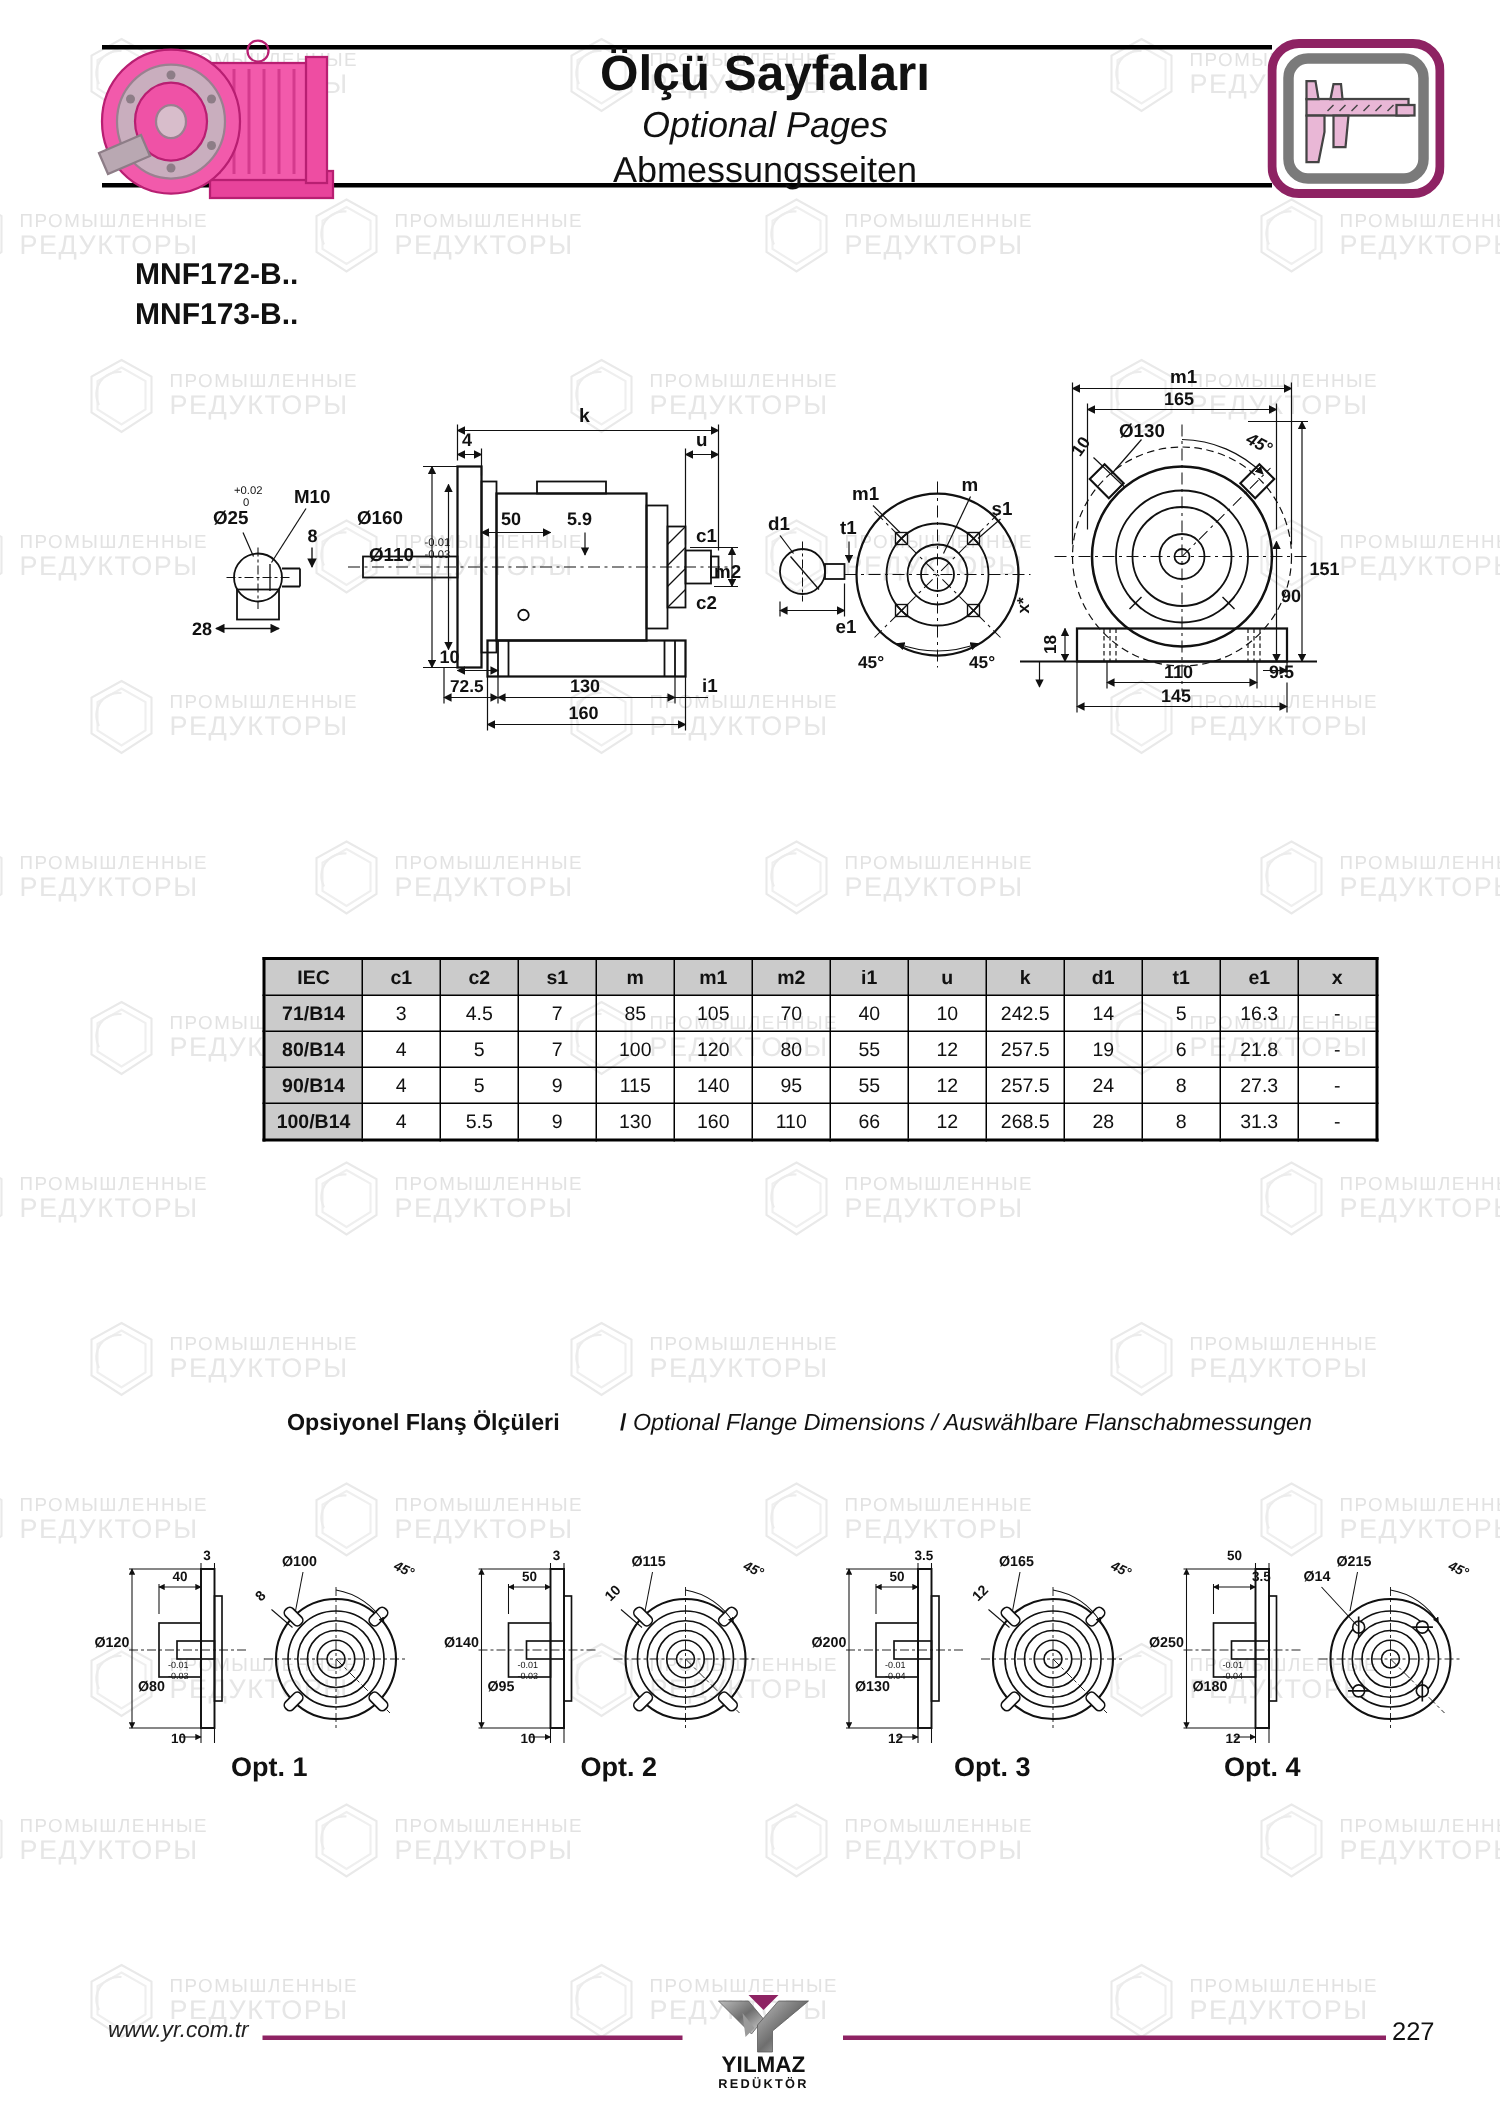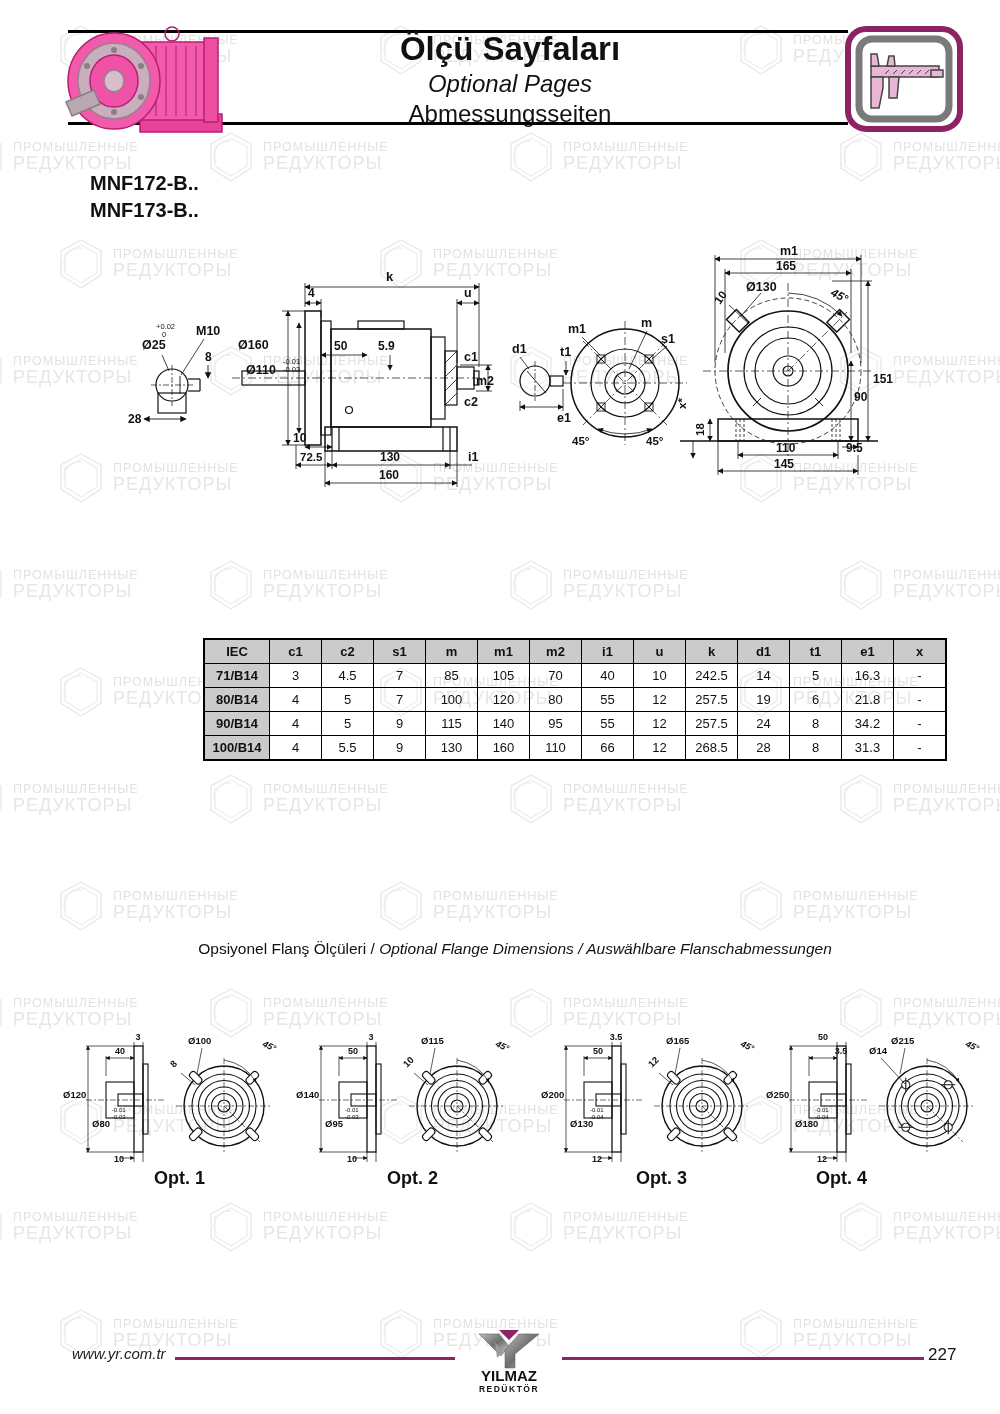--- a/index.html
+++ b/index.html
@@ -23,24 +23,24 @@
   .models{position:absolute;left:90px;top:170px;font-size:20px;font-weight:bold;line-height:1.35;}
   
   .cal-box{position:absolute;left:845px;top:26px;}
   
   table.dim{border-collapse:collapse;position:absolute;left:175px;top:638px;z-index:1;}
   table.dim th,table.dim td{border:1px solid #000;text-align:center;vertical-align:middle;
       font-size:13px;height:23px;padding:0 2px;background:transparent;}
   table.dim thead th{background:#cbcbcb;font-weight:bold;width:47px;}
   table.dim thead th:first-child{width:60px;}
   table.dim td.rowhead{background:#cbcbcb;font-weight:bold;}
-  table.dim{border:2px solid #000;margin-left:28px;}
+  table.dim{border:2px solid #000;}
   
   .opt-heading{position:absolute;left:0;top:940px;width:1030px;text-align:center;font-size:15.5px;}
-  .opt-heading .b{font-weight:normal;}
+  .opt-heading .b{font-weight:bold;margin-left:36px;}
   .opt-heading .i{font-style:italic;}
   .opt{position:absolute;top:1032px;width:235px;height:155px;}
   .opt-label{position:absolute;top:1168px;width:235px;text-align:center;font-size:18px;font-weight:bold;}
   
   .footnote{position:absolute;left:75px;top:1312px;font-size:12.5px;white-space:nowrap;}
   .footnote .b{font-weight:bold;}
   .footnote .i{font-style:italic;}
   .footer-url{position:absolute;left:72px;top:1345px;font-size:15px;font-style:italic;color:#222;}
   .footer-line{position:absolute;top:1357px;height:2.5px;background:#8e2363;}
   .footer-page{position:absolute;left:928px;top:1345px;font-size:17px;}
@@ -986,21 +986,21 @@
           <td>5</td>
           <td>9</td>
           <td>115</td>
           <td>140</td>
           <td>95</td>
           <td>55</td>
           <td>12</td>
           <td>257.5</td>
           <td>24</td>
           <td>8</td>
-          <td>34.2</td>
+          <td>27.3</td>
           <td>-</td>
         </tr>
         <tr>
           <td class="rowhead">100/B14</td>
           <td>4</td>
           <td>5.5</td>
           <td>9</td>
           <td>130</td>
           <td>160</td>
           <td>110</td>

